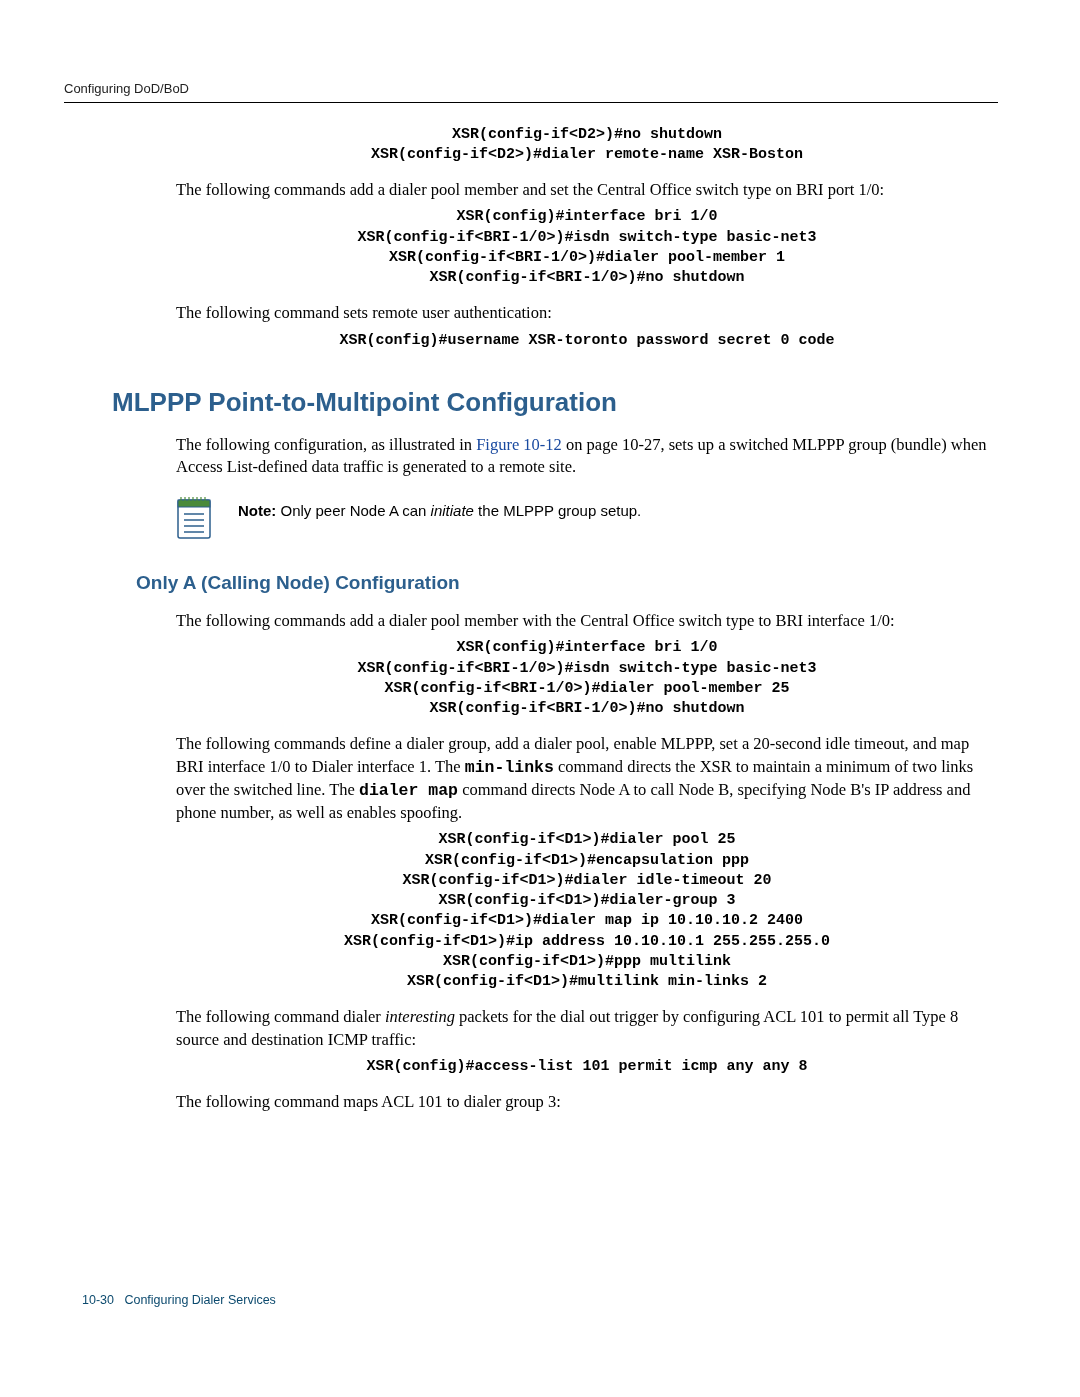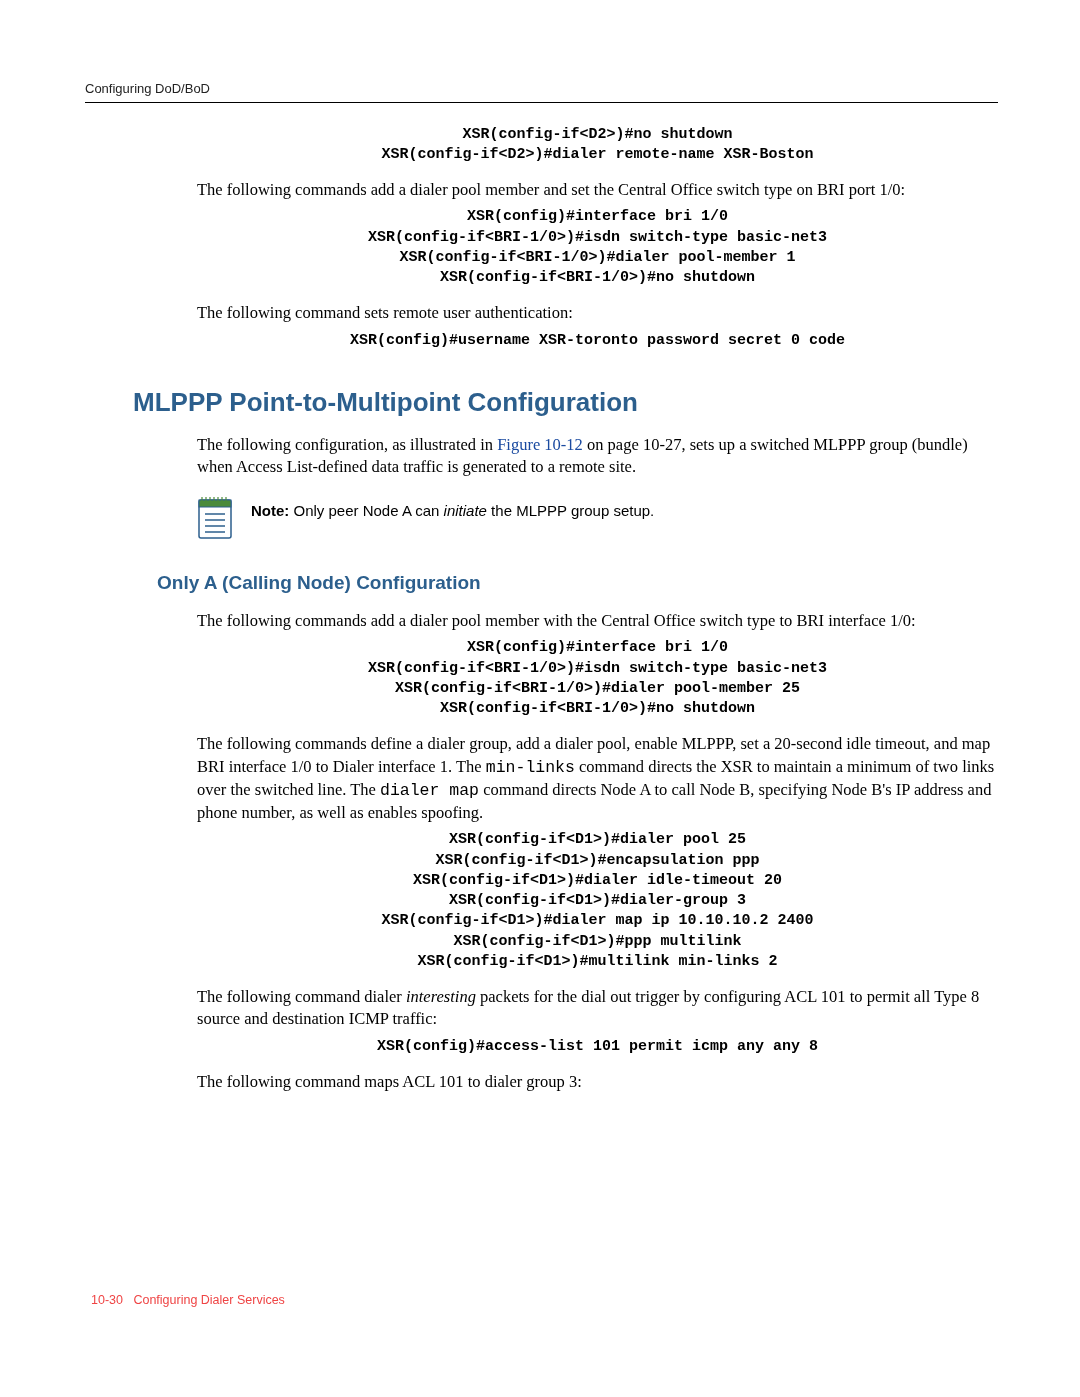--- a/index.html
+++ b/index.html
@@ -8,21 +8,21 @@
     font-family: "Palatino Linotype", "Book Antiqua", Palatino, serif;
     font-size: 16.5px;
     line-height: 1.35;
     color: #000;
   }
   .page {
     width: 1080px;
     height: 1373px;
     position: relative;
     box-sizing: border-box;
-    padding: 80px 82px 0 85px;
+    padding: 80px 82px 0 64px;
   }
   .running-head {
     font-family: Arial, Helvetica, sans-serif;
     font-size: 13px;
     color: #222;
     padding-bottom: 4px;
     border-bottom: 1.5px solid #000;
     margin-bottom: 22px;
   }
   .content-col {
@@ -66,36 +66,37 @@
     height: 46px;
     flex: 0 0 auto;
   }
   .note-icon svg { display:block; }
   .note-text {
     font-family: Arial, Helvetica, sans-serif;
     font-size: 15px;
     color: #000;
     line-height: 1.4;
     padding-top: 6px;
+    margin-left: 8px;
   }
   .note-text .bold { font-weight: bold; }
   .note-text .ital { font-style: italic; }
   .link { color: #1a4aa0; }
   .footer {
     position: absolute;
-    left: 91px;
+    left: 82px;
     bottom: 64px;
     font-family: Arial, Helvetica, sans-serif;
     font-size: 12.5px;
-    color: #ef4444;
+    color: #0c4a6e;
   }
   .italic { font-style: italic; }
   .mono-inline {
     font-family: "Courier New", Courier, monospace;
-    font-weight: normal;
+    font-weight: bold;
   }
 </style>
 </head>
 <body>
 
 <div class="page">
 
   <div class="running-head">Configuring DoD/BoD</div>
 
   <div class="content-col">
@@ -162,20 +163,21 @@
 
     <p class="body-text">
       <span>The following commands define a dialer group, add a dialer pool, enable MLPPP, set a 20-second idle timeout, and map BRI interface 1/0 to Dialer interface 1. The </span><span class="mono-inline">min-links</span><span> command directs the XSR to maintain a minimum of two links over the switched line. The </span><span class="mono-inline">dialer map</span><span> command directs Node A to call Node B, specifying Node B's IP address and phone number, as well as enables spoofing.</span>
     </p>
 
     <div class="cmd">XSR(config-if&lt;D1&gt;)#dialer pool 25</div>
     <div class="cmd">XSR(config-if&lt;D1&gt;)#encapsulation ppp</div>
     <div class="cmd">XSR(config-if&lt;D1&gt;)#dialer idle-timeout 20</div>
     <div class="cmd">XSR(config-if&lt;D1&gt;)#dialer-group 3</div>
     <div class="cmd">XSR(config-if&lt;D1&gt;)#dialer map ip 10.10.10.2 2400</div>
+    <div class="cmd">XSR(config-if&lt;D1&gt;)#ip address 10.10.10.1 255.255.255.0</div>
     <div class="cmd">XSR(config-if&lt;D1&gt;)#ppp multilink</div>
     <div class="cmd">XSR(config-if&lt;D1&gt;)#multilink min-links 2</div>
 
     <p class="body-text">
       <span>The following command dialer </span><span class="italic">interesting</span><span> packets for the dial out trigger by configuring ACL 101 to permit all Type 8 source and destination ICMP traffic:</span>
     </p>
 
     <div class="cmd">XSR(config)#access-list 101 permit icmp any any 8</div>
 
     <p class="body-text">The following command maps ACL 101 to dialer group 3:</p>

